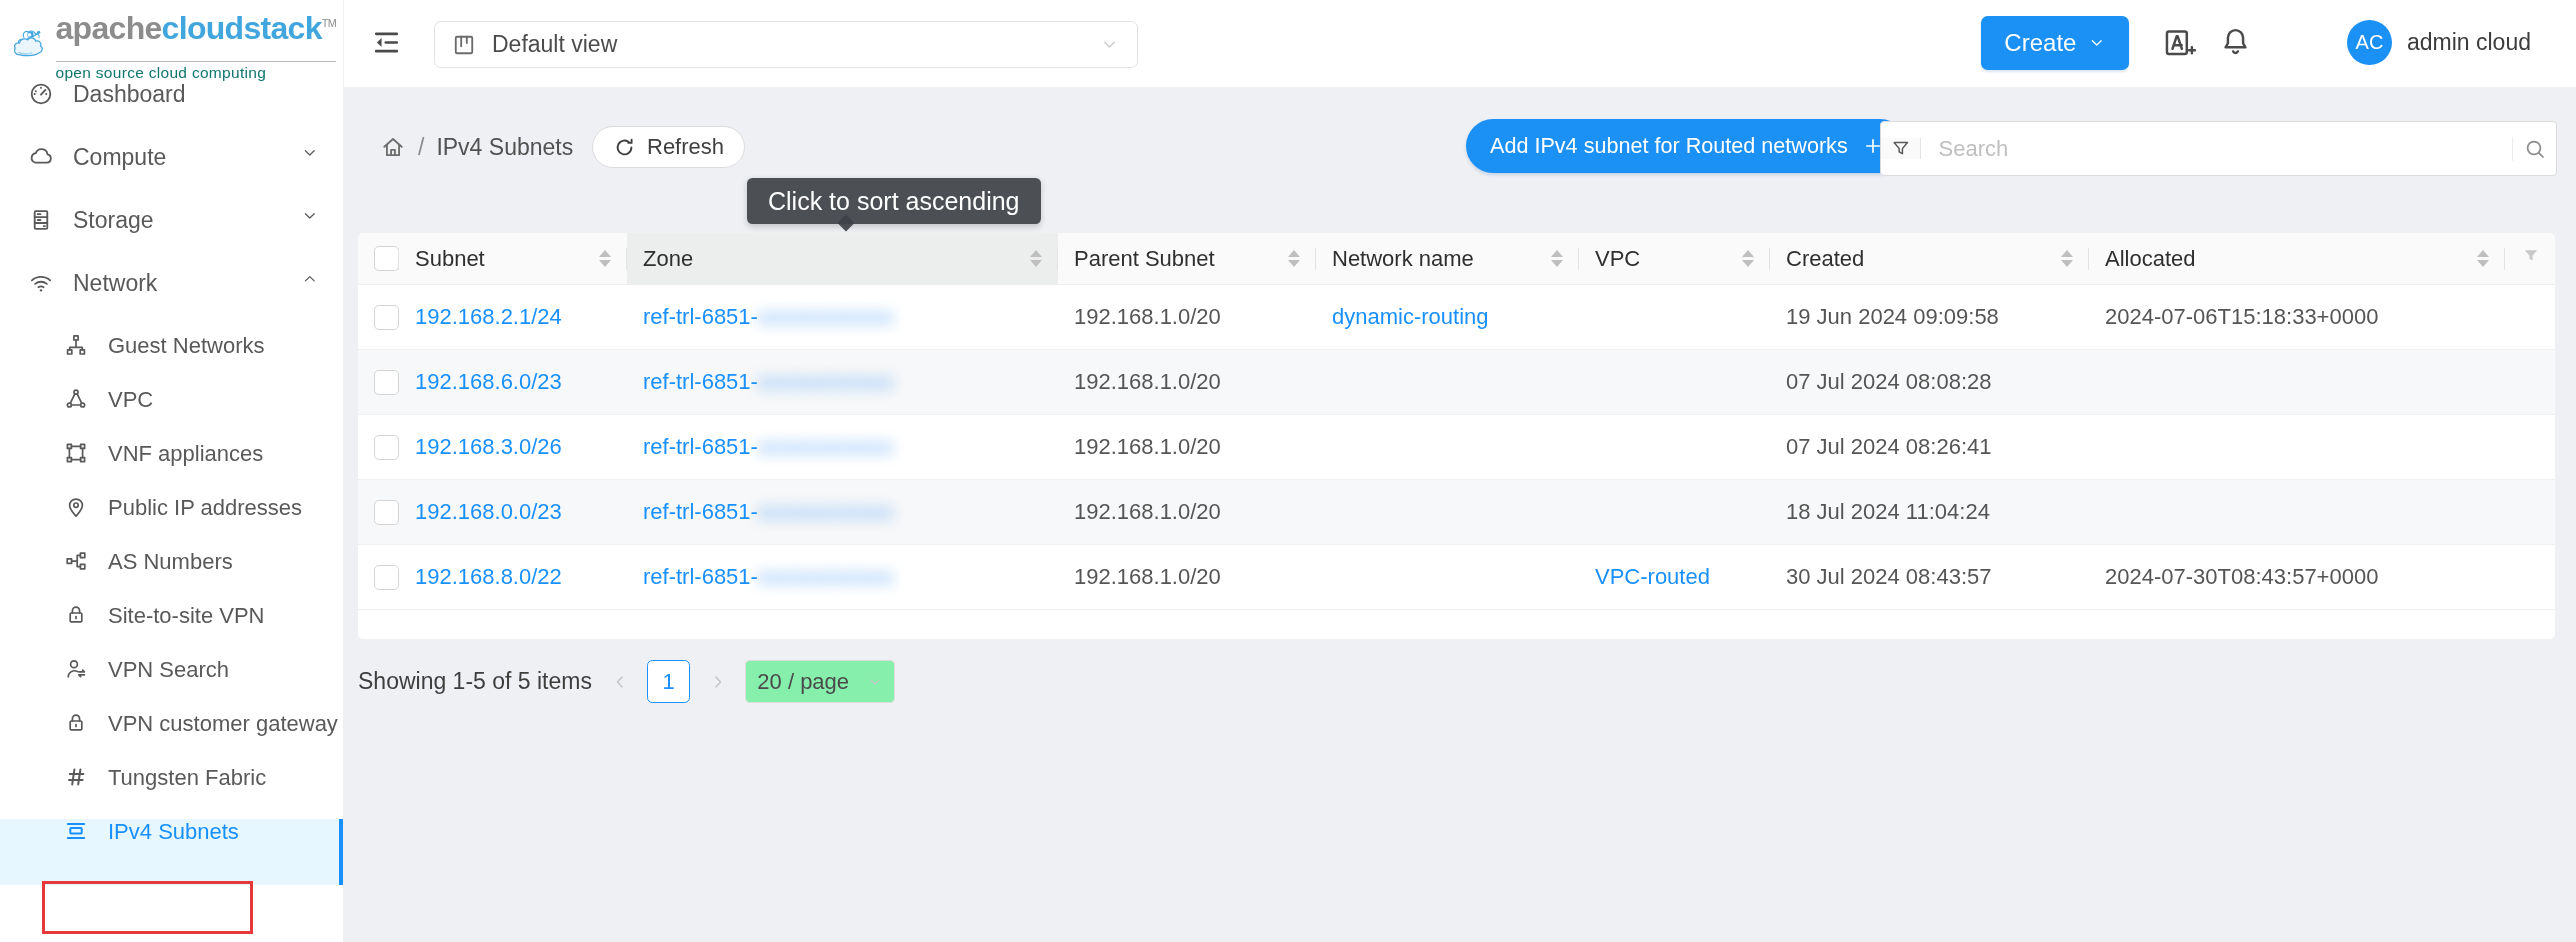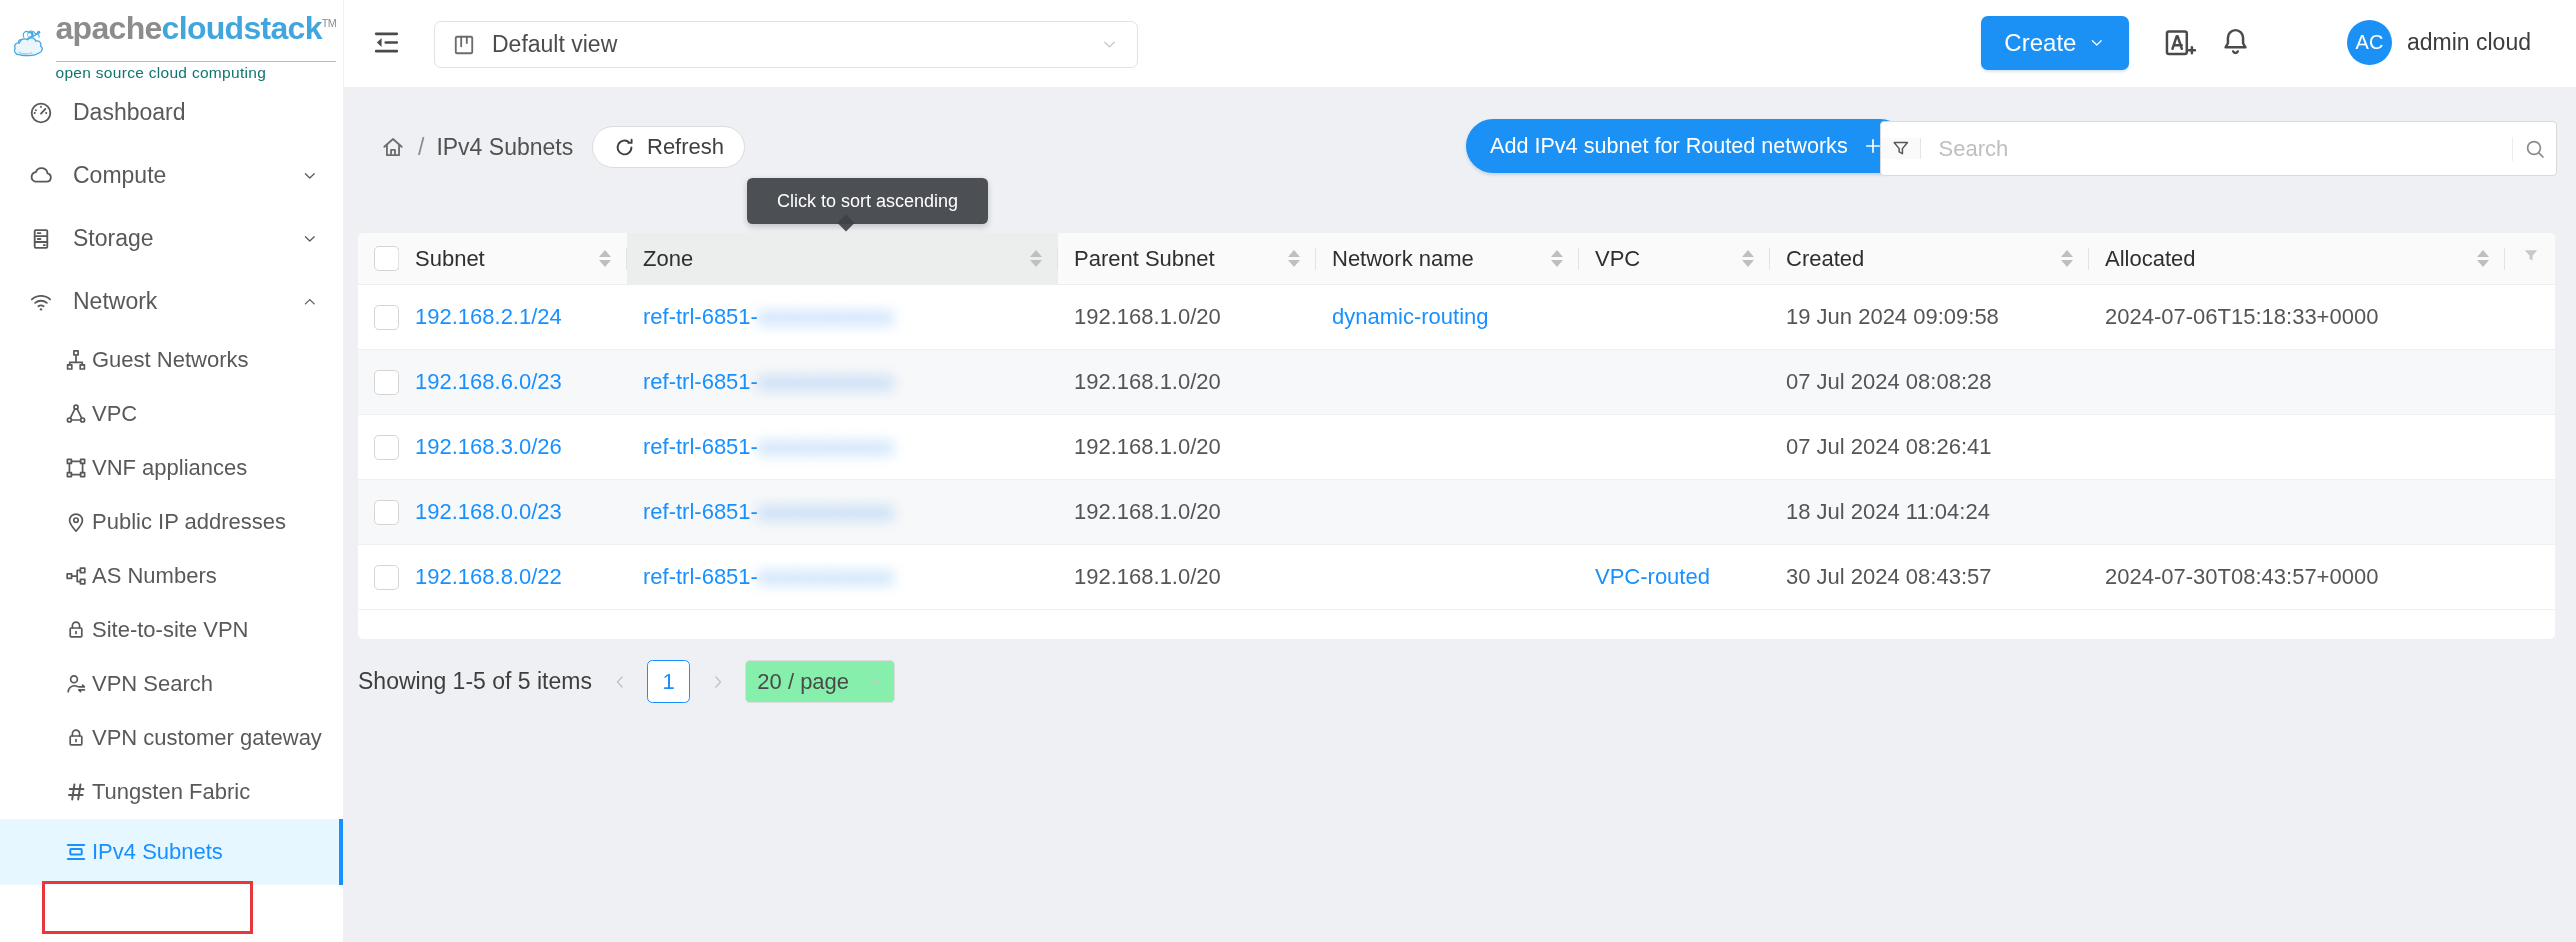--- a/index.html
+++ b/index.html
@@ -15,27 +15,27 @@
   #sidebar{position:absolute;left:0;top:0;width:343px;height:943px;background:#fff;border-right:0.7px solid #f0f0f0;z-index:5}
   #logo{position:absolute;left:12px;top:4px;width:324px;height:80px;display:flex;align-items:center}
   #logo .cloudpic{width:101px;height:76px}
   #logo .words{margin-left:5.4px}
   #logo .title{font-size:32px;font-weight:bold;letter-spacing:-0.7px;line-height:34px;white-space:nowrap}
   #logo .title .g{color:#8c8c8c}
   #logo .title .b{color:#41a6de}
   #logo .title sup{font-size:10.8px;color:#8c8c8c;font-weight:normal}
   #logo .sub{font-size:15.5px;color:#0f766e;border-top:1.4px solid #b9b9b9;padding-top:2px;margin-top:17px;letter-spacing:0.3px}
   #side-menu{position:absolute;left:0;top:81px;width:343px}
-  .side-item{display:flex;align-items:center;height:63px;cursor:pointer;color:#595959;position:relative}
+  .side-item{display:flex;height:63px;cursor:pointer;color:#595959;position:relative}
   .side-item .s-icon{width:26px;height:26px;margin-left:28px;color:#595959}
   .side-item .s-label{font-size:23px;margin-left:19px;white-space:nowrap}
   .side-item .s-caret{position:absolute;right:24px;width:17.6px;height:17.6px;color:#595959}
   .side-item.sub{height:54px}
   .side-item.sub .s-icon{width:24px;height:24px;margin-left:64px}
-  .side-item.sub .s-label{font-size:22px;margin-left:4px}
+  .side-item.sub .s-label{font-size:22px;margin-left:20px}
   .side-item.active{background:#e6f7ff;color:#1890ff;height:66px;border-right:4.7px solid #1890ff}
   .side-item.active .s-icon{color:#1890ff}
   #annotation-box{position:absolute;left:42px;top:881px;width:205px;height:47px;border:3.4px solid #e5383b;z-index:9;pointer-events:none}
 
   
   #app-header{position:absolute;left:343px;top:0;width:2233px;height:87px;background:#fff;border-bottom:0.7px solid #f0f0f0;z-index:4}
   #fold{position:absolute;left:28px;top:27px;width:31px;height:31px;color:#4a4a4a;cursor:pointer}
   #project-select{position:absolute;left:91px;top:21px;width:702px;height:45px;border:1.4px solid #e2e2e2;border-radius:6.8px;
     display:flex;align-items:center;background:#fff;cursor:pointer}
   #project-select .p-icon{width:26px;height:26px;margin-left:16px;color:#6b6b6b}
@@ -65,21 +65,21 @@
     display:flex;align-items:center;overflow:hidden}
   #search-group .addon{width:39px;background:#fafafa;border-right:1.4px solid #e4e4e4;display:flex;align-items:center;justify-content:center;color:#5a5a5a;cursor:pointer}
   #search-group .addon .icn{width:21.6px;height:21.6px}
   #search-group input{flex:1;border:none;outline:none;font-size:22px;font-family:inherit;padding:0 17.6px;color:#434343}
   #search-group input::placeholder{color:#bfbfbf}
   #search-group .s-btn{width:43px;display:flex;align-items:center;justify-content:center;border-left:1.4px solid #ececec;color:#8c8c8c;cursor:pointer}
   #search-group .s-btn .icn{width:24px;height:24px}
 
   
   #sort-tooltip{position:absolute;left:404px;top:91px;height:46px;background:rgba(62,66,71,.92);border-radius:5.4px;color:#fff;
-    font-size:18px;line-height:46px;padding:0 30px;white-space:nowrap;box-shadow:0 2.7px 6.8px rgba(0,0,0,.18);z-index:8}
+    font-size:25px;line-height:46px;padding:0 21px;white-space:nowrap;box-shadow:0 2.7px 6.8px rgba(0,0,0,.18);z-index:8}
   #sort-tooltip:after{content:"";position:absolute;left:93px;bottom:-5.4px;width:12px;height:12px;background:rgba(62,66,71,.92);transform:rotate(45deg)}
 
   
   #table-card{position:absolute;left:15px;top:146px;width:2197px;height:406px;background:#fff;border-radius:5.4px;overflow:hidden}
   table{border-collapse:collapse;table-layout:fixed;width:2197px}
   th,td{padding:0 16px;text-align:left;font-weight:normal;overflow:hidden;white-space:nowrap}
   thead th{height:51px;background:#fafafa;border-bottom:0.7px solid #ededed;color:#2f2f2f;font-size:22px;position:relative}
   thead th.col-hover{background:#eceded}
   thead th .th-flex{display:flex;align-items:center;justify-content:space-between}
   thead th:not(:last-child):after{content:"";position:absolute;right:0;top:15px;height:21.6px;width:1.4px;background:#e3e3e3}

